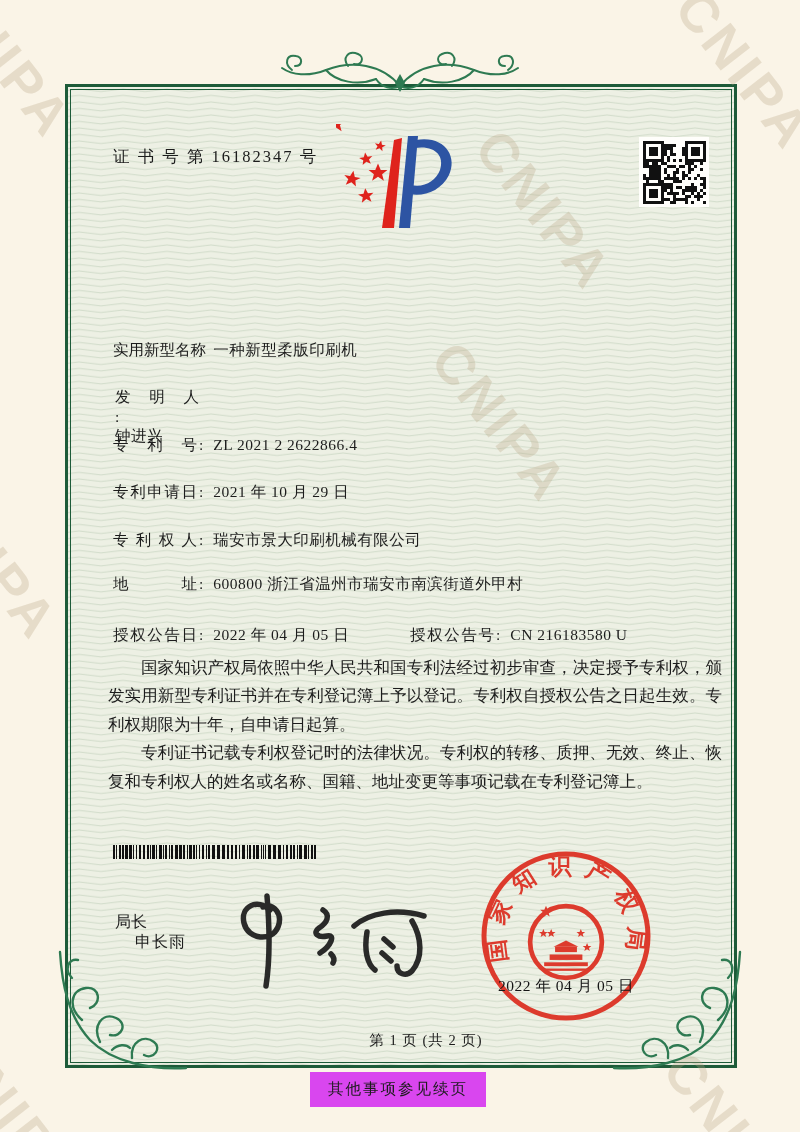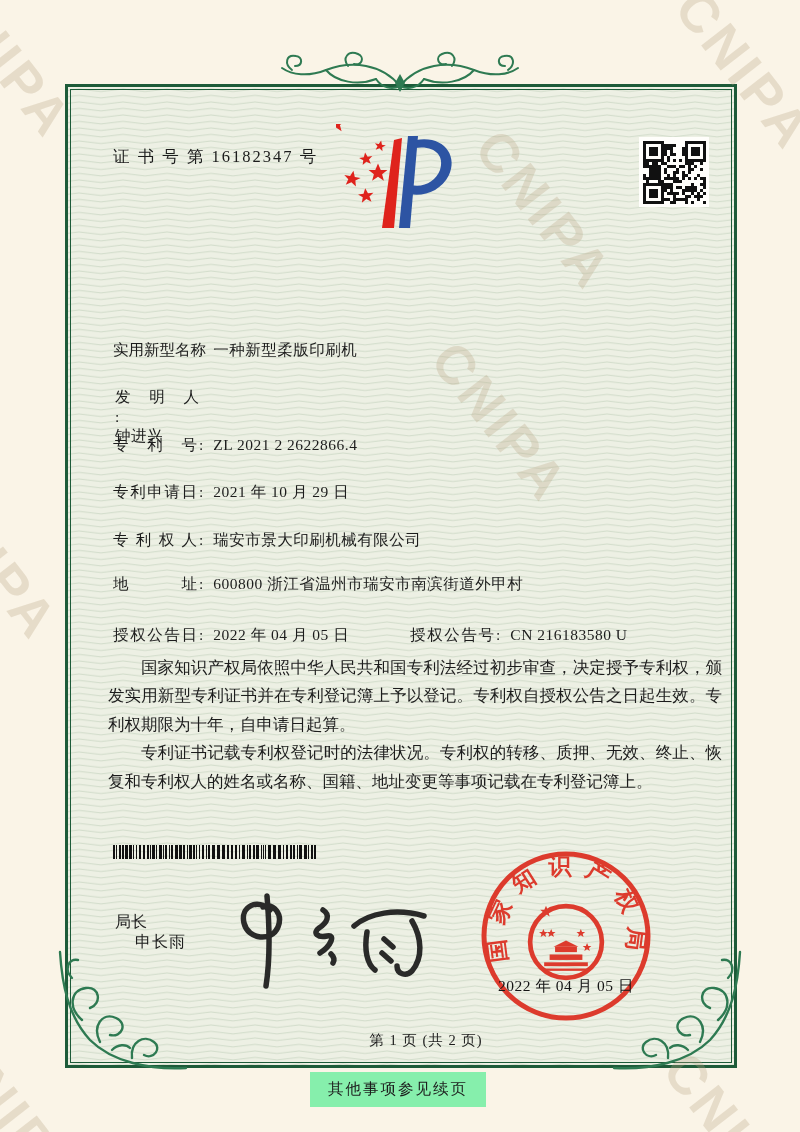--- a/index.html
+++ b/index.html
@@ -31,21 +31,21 @@
   .barcode{position:absolute;left:113px;top:845px;width:206px;height:14px;}
   .officer-title{position:absolute;left:115px;top:912px;font-size:16px;
                  font-family:"Liberation Sans","DejaVu Sans",sans-serif;}
   .officer-name{position:absolute;left:115px;top:932px;font-size:16px;
                 font-family:"Liberation Sans","DejaVu Sans",sans-serif;letter-spacing:1px;margin-left:20px;}
   .signature{position:absolute;left:226px;top:890px;width:212px;height:102px;}
   .seal{position:absolute;left:478px;top:848px;width:176px;height:176px;}
   .seal-date{position:absolute;left:478px;top:976px;width:176px;text-align:center;
              font-size:15.5px;color:#151515;letter-spacing:0.5px;z-index:4;}
   .page-num{position:absolute;left:65px;top:1031px;width:666px;text-align:center;font-size:14.5px;letter-spacing:1px;margin-left:28px;}
-  .cont-note{position:absolute;left:310px;top:1072px;background:#86efac;padding:7px 18px;
+  .cont-note{position:absolute;left:310px;top:1072px;background:#d946ef;padding:7px 18px;
              font-size:15.5px;letter-spacing:2px;z-index:3;}
   .orn-top{position:absolute;left:278px;top:48px;width:244px;height:48px;z-index:3;}
   .flourish{position:absolute;width:138px;height:126px;z-index:3;}
   .fl-bl{left:52px;top:950px;}
   .fl-br{left:610px;top:950px;transform:scaleX(-1);}
 </style>
 </head>
 <body>
 
 <div class="page">

